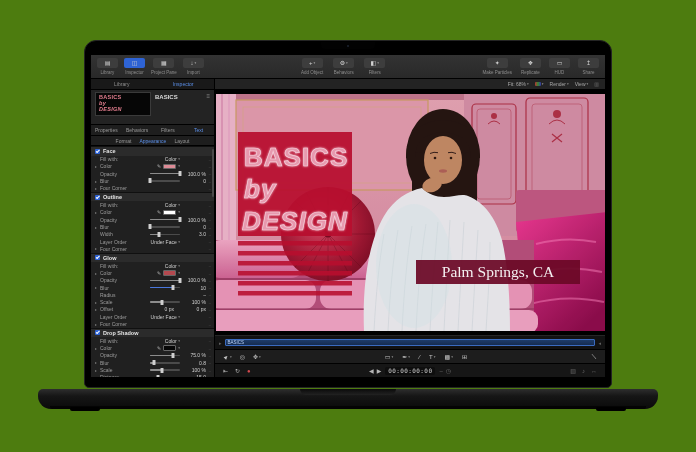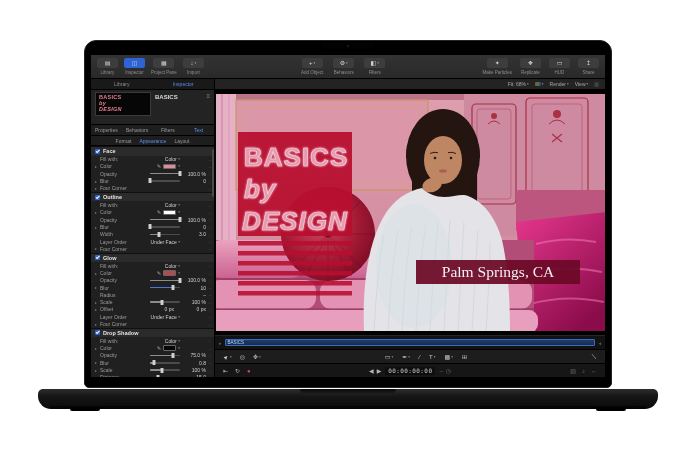--- a/index.html
+++ b/index.html
@@ -1,16 +1,16 @@
 <!DOCTYPE html>
 <html><head>
 <meta charset="utf-8">
 <style>
   html,body{margin:0;padding:0;background:#131313;}
-  .stage{position:relative;width:696px;height:452px;background:#ffffff;overflow:hidden;
+  .stage{position:relative;width:696px;height:452px;background:#4d7c0f;overflow:hidden;
          font-family:"Liberation Sans",sans-serif;}
   
   .screen{position:absolute;left:84px;top:40px;width:528px;height:348px;background:#000;
           border:1px solid #242424;box-sizing:border-box;border-radius:12px 12px 5px 5px;}
   .notch{position:absolute;top:1px;left:50%;transform:translateX(-50%);width:54px;height:7px;
          background:#020202;border-radius:0 0 4px 4px;z-index:6;}
   .cam{position:absolute;top:2.5px;left:50%;margin-left:-1px;width:2px;height:2px;border-radius:50%;background:#1d2330;}
   .base{position:absolute;left:38px;top:389px;width:620px;height:20px;
         background:linear-gradient(#2e2e2e,#161616 35%,#0a0a0a);border-radius:5px 5px 13px 13px;}
   .groove{position:absolute;left:50%;transform:translateX(-50%);top:0;width:96px;height:6px;

